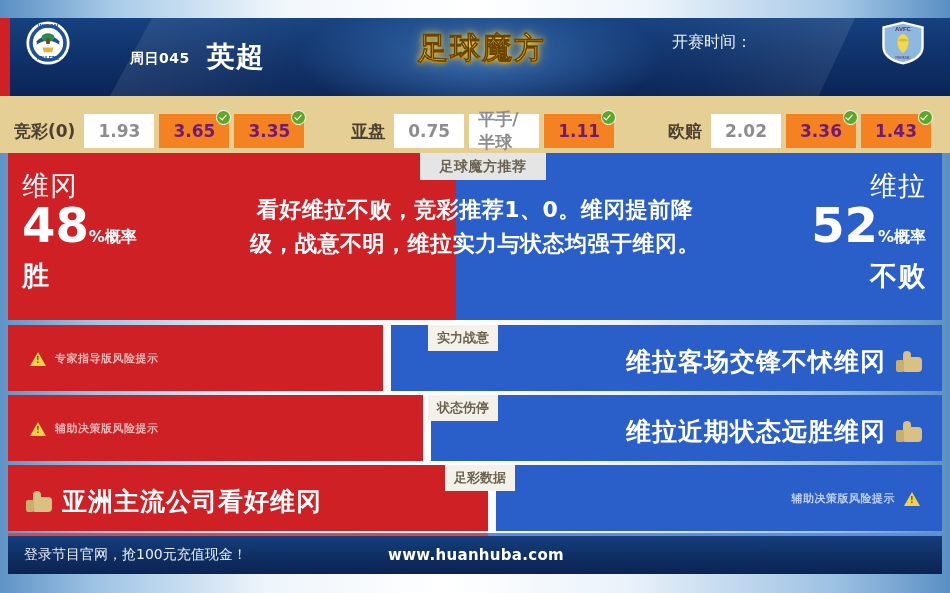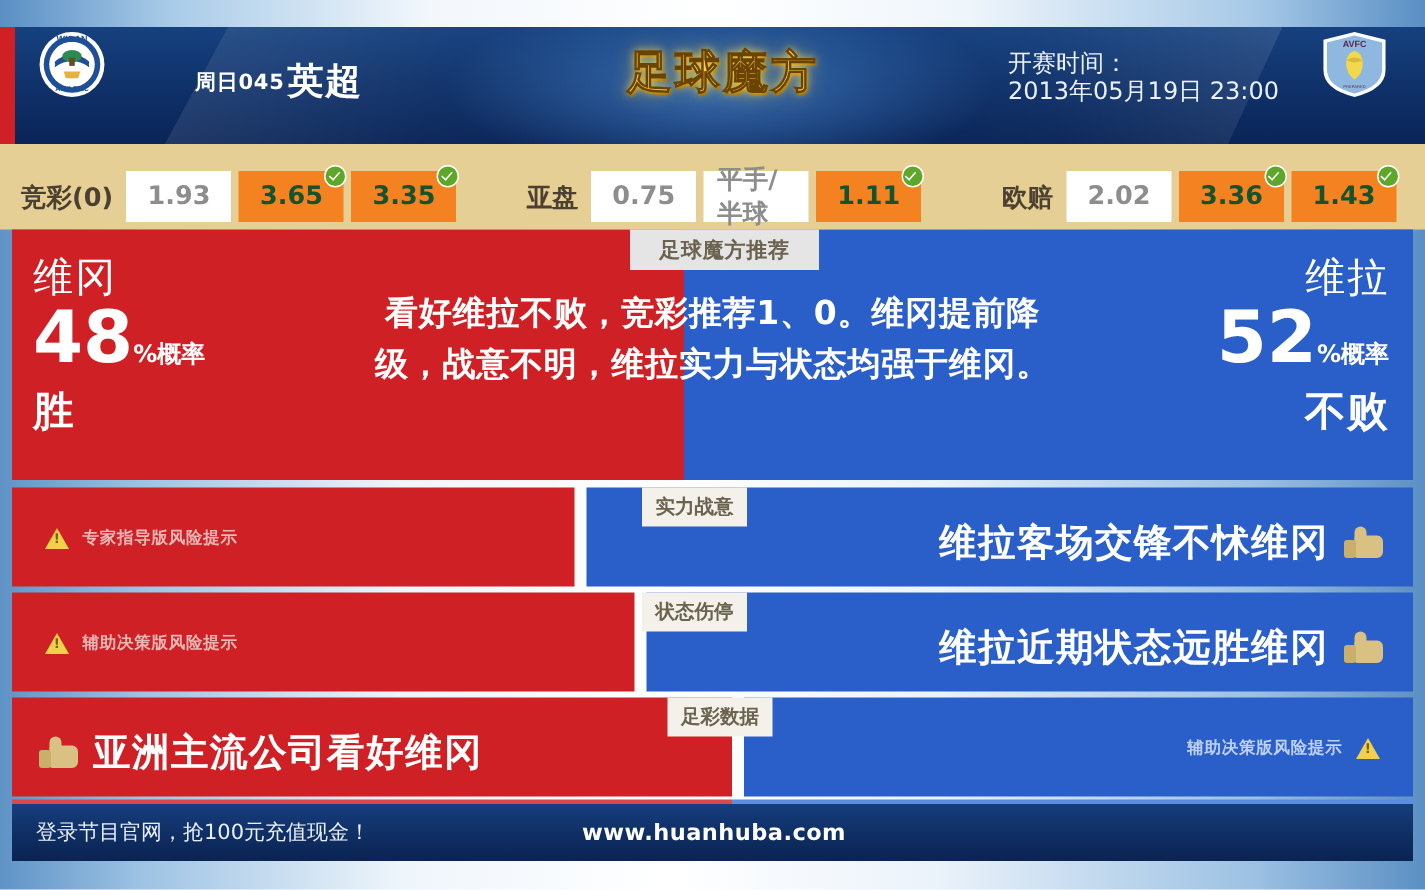--- a/index.html
+++ b/index.html
@@ -28,40 +28,40 @@
     background:linear-gradient(255deg,rgba(255,255,255,.10) 0%,rgba(255,255,255,.02) 60%,rgba(255,255,255,0) 100%);
     clip-path:polygon(0 0,100% 0,86% 100%,0 100%);}
   .red-tab{position:absolute;left:0;top:18px;width:10px;height:78px;background:#cf2026;z-index:6;}
 
   .crest{position:absolute;top:20px;width:46px;height:46px;z-index:5;}
   .crest-l{left:25px;}
   .crest-r{right:24px;}
 
   .match-line{position:absolute;left:130px;top:38px;z-index:5;color:#fff;white-space:nowrap;}
   .match-no{font-size:14px;font-weight:bold;letter-spacing:.5px;vertical-align:3px;}
-  .league{font-size:24px;font-weight:bold;margin-left:2px;letter-spacing:1px;}
+  .league{font-size:28px;font-weight:bold;margin-left:17px;letter-spacing:1px;}
 
   .logo{position:absolute;left:418px;top:28px;z-index:5;
     font-size:30px;font-weight:bold;letter-spacing:2px;
     color:#ffd23a;
     text-shadow:0 0 6px rgba(255,225,90,.95),0 0 14px rgba(255,200,40,.6),1px 2px 0 #8a5a00;
     -webkit-text-stroke:0.6px #6b4300;}
 
   .kick{position:absolute;left:672px;top:32px;z-index:5;color:#eaf1fb;font-size:16px;line-height:19px;}
 
   
   .odds{position:absolute;left:0;top:96px;width:950px;height:57px;background:#e5cf94;}
   .odds-inner{position:absolute;left:14px;top:0;right:14px;height:70px;display:flex;align-items:center;}
   .og{display:flex;align-items:center;}
   .og-label{font-size:17px;font-weight:bold;color:#4c4030;margin-right:9px;white-space:nowrap;}
   .og-label.ul{text-decoration:underline;}
   .cell{height:34px;min-width:52px;padding:0 9px;display:flex;align-items:center;justify-content:center;
     font-size:17px;font-weight:bold;margin-right:5px;position:relative;}
   .cell.w{background:#fff;color:#8d8d8d;}
-  .cell.o{background:#f58220;color:#14532d;}
+  .cell.o{background:#f58220;color:#701a75;}
   .tick{position:absolute;right:-2px;top:-4px;width:13px;height:13px;border-radius:50%;
     background:#5ea72b;border:1.5px solid #fff;}
   .tick:after{content:"";position:absolute;left:3.2px;top:2.2px;width:3px;height:6px;
     border:solid #fff;border-width:0 1.7px 1.7px 0;transform:rotate(42deg);}
   .sp1{width:72px;} .sp2{width:84px;}
 
   
   .main{position:absolute;left:8px;top:153px;width:934px;height:167px;}
   .main .left{position:absolute;left:0;top:0;width:448px;height:167px;background:#cf2026;}
   .main .right{position:absolute;left:448px;top:0;width:486px;height:167px;background:#2a5fc9;}
@@ -151,21 +151,20 @@
   </svg>
 
   <div class="match-line">
     <span class="match-no">周日045</span><span class="league">英超</span>
   </div>
 
   <div class="logo">足球魔方</div>
 
   <div class="kick">
     <div>开赛时间：</div>
-    <div>2013年05月19日 23:00</div>
   </div>
 
   <div class="odds">
     <div class="odds-inner">
 
       <div class="og">
         <span class="og-label">竞彩(0)</span>
         <span class="cell w">1.93</span>
         <span class="cell o">
             <span>3.65</span>

